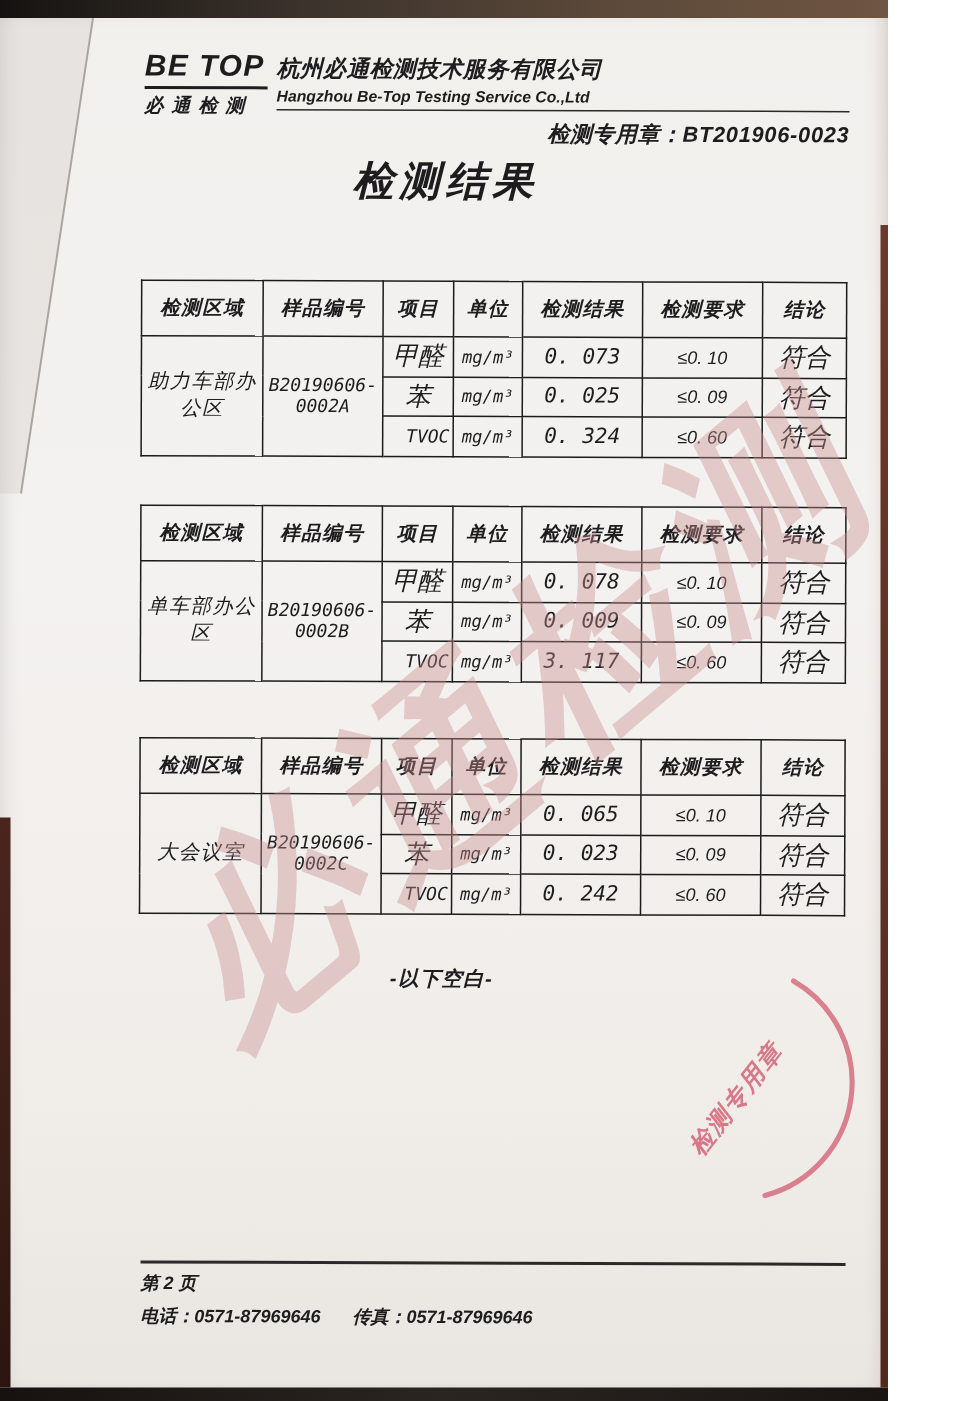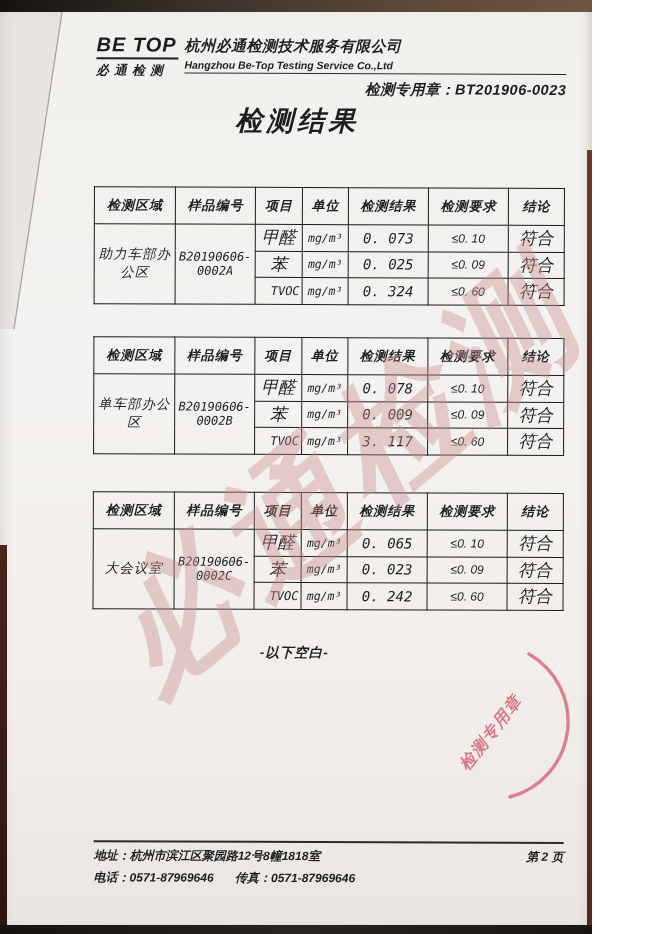--- a/index.html
+++ b/index.html
@@ -247,21 +247,20 @@
           <td class="c-req">≤0. 60</td>
           <td class="c-conc">符合</td>
         </tr>
       </tbody>
     </table>
 
     <div class="end-note">-以下空白-</div>
 
     <div class="footer-rule"></div>
     <div class="footer-row1">
-      <span><span>地址：</span><span>杭州市滨江区聚园路12号8幢1818室</span></span>
       <span>第 2 页</span>
     </div>
     <div class="footer-row2">
       <span>电话：</span><span>0571-87969646</span>
       <span class="fax">传真：</span><span>0571-87969646</span>
     </div>
 
   </div>
 
   <div class="watermark">必通检测</div>

